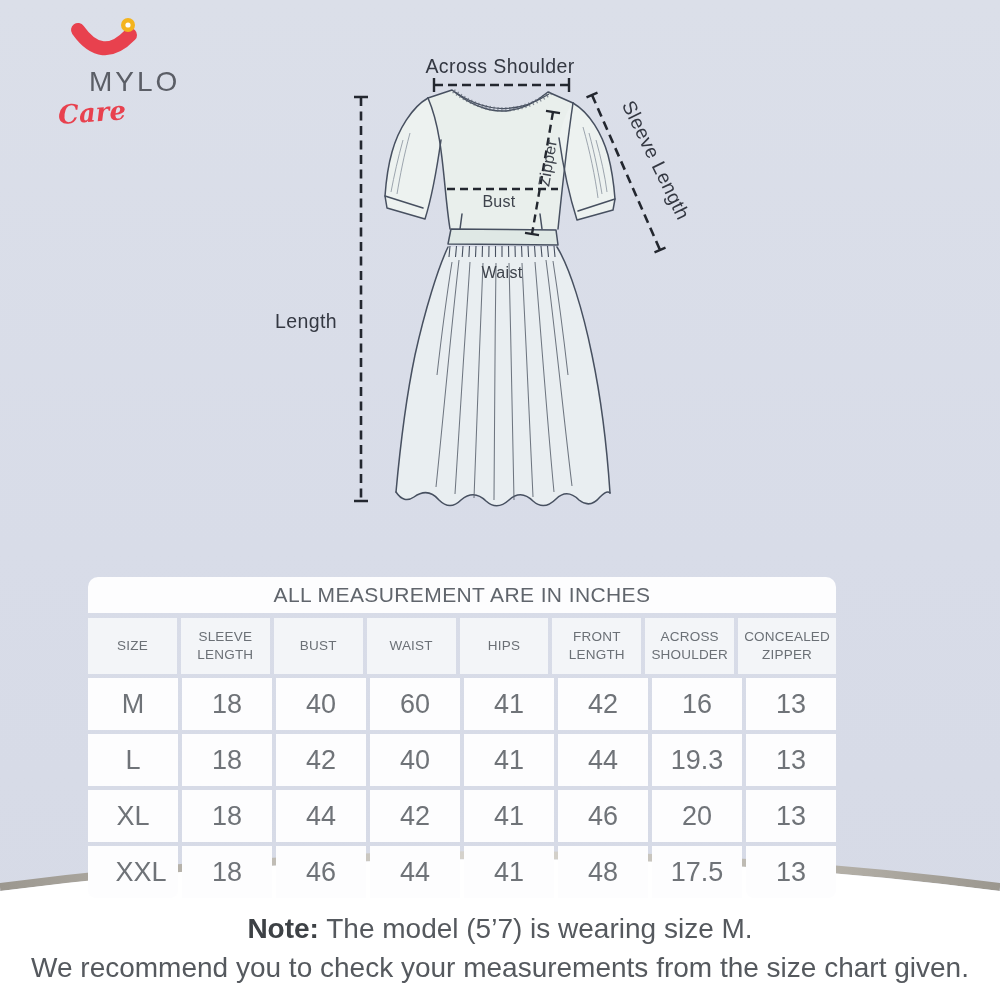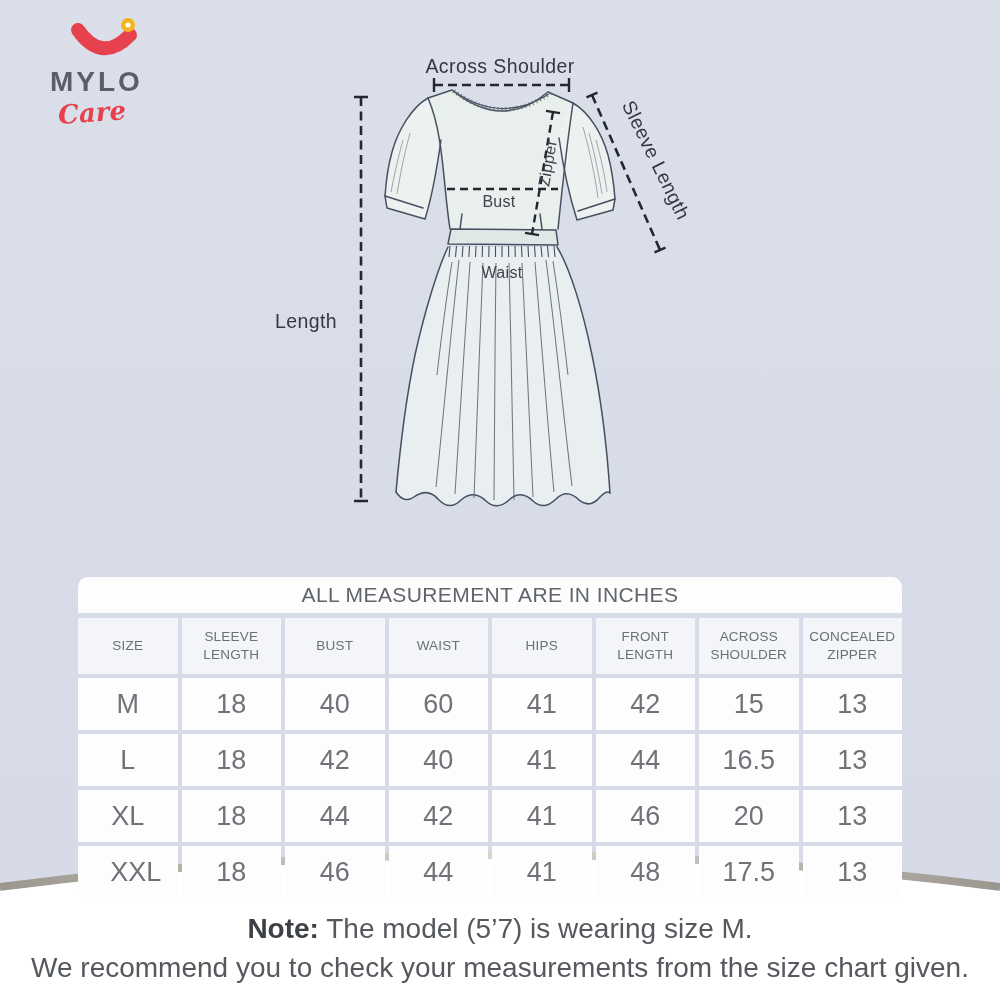--- a/index.html
+++ b/index.html
@@ -6,30 +6,30 @@
   .stage{
     position:relative;width:1000px;height:1000px;overflow:hidden;
     background:linear-gradient(180deg,#dbdfe9 0%,#d8dce8 55%,#d6dae6 100%);
     font-family:"Liberation Sans",sans-serif;
   }
   
   .bottom-curve{position:absolute;left:0;top:845px;width:1000px;height:155px;z-index:1;}
   
   .logo{position:absolute;left:50px;top:16px;z-index:3;width:120px;}
   .logo-smile{display:block;margin-left:18px;}
-  .brand{font-size:28px;font-weight:bold;letter-spacing:3px;color:#5b5e66;line-height:1;margin-top:2px;}
+  .brand{font-size:28px;font-weight:normal;letter-spacing:3px;color:#5b5e66;line-height:1;margin-top:2px;margin-left:39px;}
   .care{font-family:"DejaVu Serif",serif;font-style:italic;font-weight:bold;font-size:26px;
         color:#e8414e;transform:rotate(-4deg);margin:2px 0 0 8px;line-height:1;}
   
   .diagram{position:absolute;left:0;top:0;width:1000px;height:570px;z-index:2;}
   .diagram text{font-family:"Liberation Sans",sans-serif;}
   .dim-label{fill:#343842;font-size:19.5px;letter-spacing:.4px;}
   .small-label{fill:#3e434c;font-size:16px;letter-spacing:.3px;}
   
-  .size-table{position:absolute;left:78px;top:577px;width:824px;z-index:4;}
+  .size-table{position:absolute;left:88px;top:577px;width:748px;z-index:4;}
   .tbl-banner{height:36px;background:#fdfdfe;border-radius:10px 10px 0 0;margin-bottom:5px;
     display:flex;align-items:center;justify-content:center;
     font-size:21px;color:#60656c;letter-spacing:.4px;}
   .tbl-row{display:grid;grid-template-columns:repeat(8,1fr);column-gap:4px;margin-bottom:4px;}
   .tbl-row:last-child{margin-bottom:0;}
   .th{background:#f3f5f8;height:56px;display:flex;align-items:center;justify-content:center;
     text-align:center;font-size:13.5px;line-height:1.3;color:#6b7076;letter-spacing:.2px;padding:0 6px;}
   .td{background:#fdfdfe;height:52px;display:flex;align-items:center;justify-content:center;
     font-size:27px;color:#6f7378;}
   .tbl-row.last .td:first-child{border-radius:0 0 8px 8px;padding-left:16px;}
@@ -153,32 +153,32 @@
       <div class="th">CONCEALED ZIPPER</div>
     </div>
 
     <div class="tbl-row">
       <div class="td">M</div>
       <div class="td">18</div>
       <div class="td">40</div>
       <div class="td">60</div>
       <div class="td">41</div>
       <div class="td">42</div>
-      <div class="td">15</div>
+      <div class="td">16</div>
       <div class="td">13</div>
     </div>
 
     <div class="tbl-row">
       <div class="td">L</div>
       <div class="td">18</div>
       <div class="td">42</div>
       <div class="td">40</div>
       <div class="td">41</div>
       <div class="td">44</div>
-      <div class="td">16.5</div>
+      <div class="td">19.3</div>
       <div class="td">13</div>
     </div>
 
     <div class="tbl-row">
       <div class="td">XL</div>
       <div class="td">18</div>
       <div class="td">44</div>
       <div class="td">42</div>
       <div class="td">41</div>
       <div class="td">46</div>

